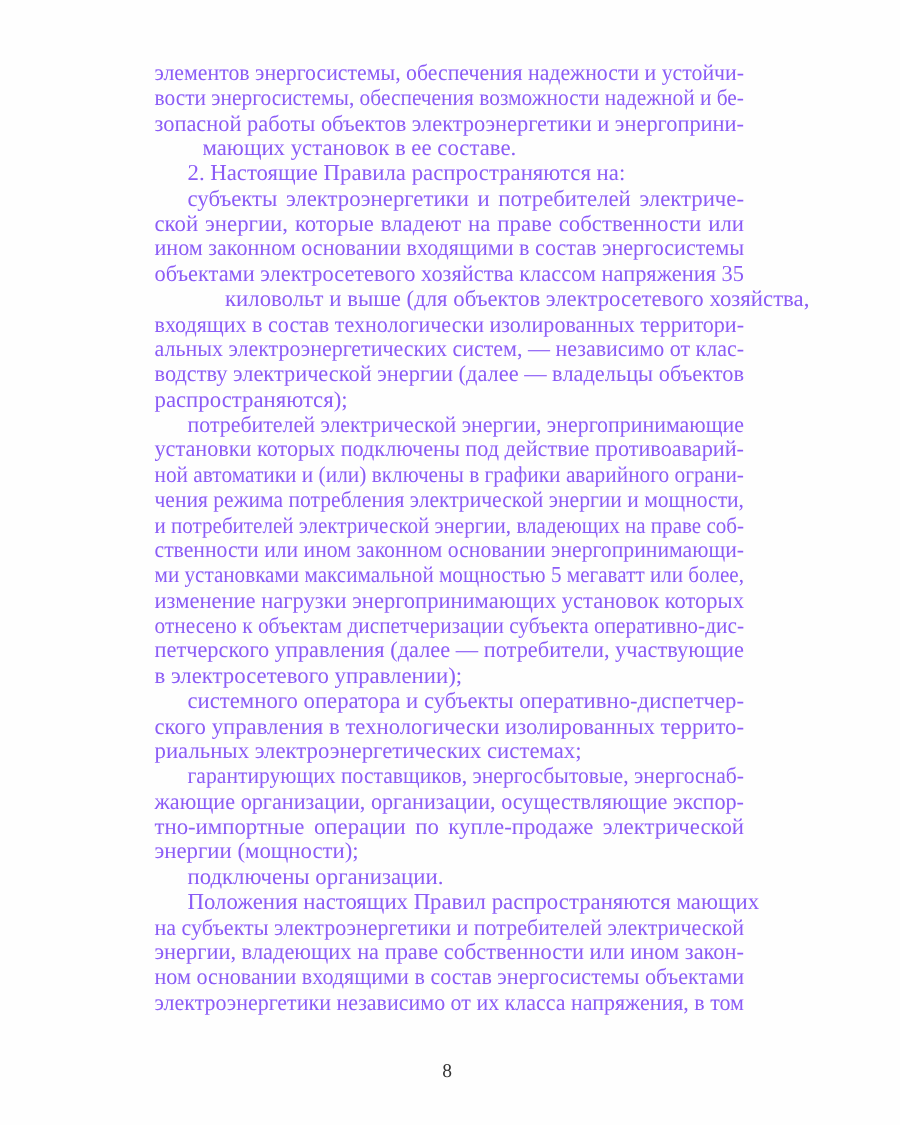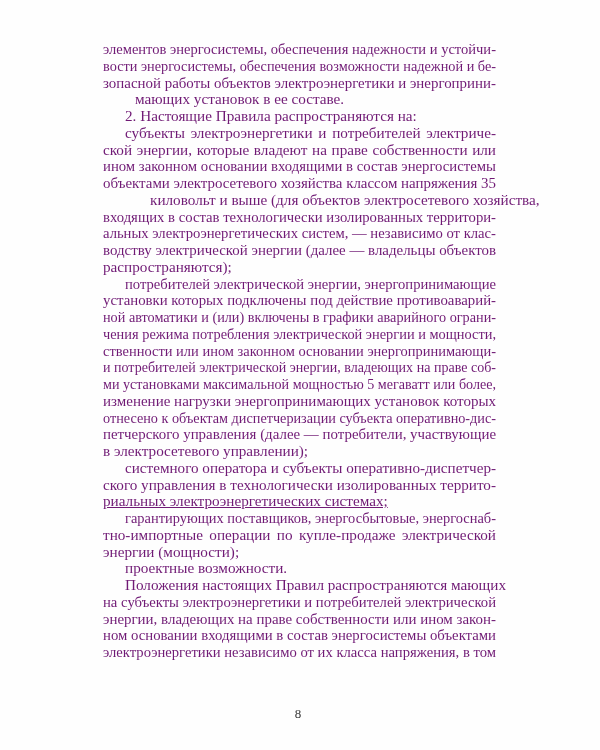--- a/index.html
+++ b/index.html
@@ -20,21 +20,21 @@
     height: 750px;
     background: #fefefe;
   }
   .text-block {
     position: absolute;
     left: 103px;
     top: 41px;
     width: 393px;
     font-family: "Liberation Serif", "DejaVu Serif", serif;
     font-size: 15.2px;
-    color: #701a75;
+    color: #8b5cf6;
   }
   .line {
     display: block;
     height: 16.75px;
     line-height: 16.75px;
     white-space: nowrap;
     text-align: justify;
     text-align-last: justify;
     overflow: visible;
   }
@@ -71,34 +71,35 @@
       <span class="line"><span style="white-space: nowrap; display: inline-block; transform: scaleX(0.982423); transform-origin: left center;">объектами электросетевого хозяйства классом напряжения 35</span></span>
       <span class="line"><span style="white-space: nowrap; word-spacing: 0px; margin-left: 47px;">киловольт и выше (для объектов электросетевого хозяйства,</span></span>
       <span class="line"><span style="white-space: nowrap; display: inline-block; transform: scaleX(0.967385); transform-origin: left center;">входящих в состав технологически изолированных территори-</span></span>
       <span class="line"><span style="white-space: nowrap; display: inline-block; transform: scaleX(0.964602); transform-origin: left center;">альных электроэнергетических систем, — независимо от клас-</span></span>
       <span class="line"><span style="white-space: nowrap; display: inline-block; transform: scaleX(0.981618); transform-origin: left center;">водству электрической энергии (далее — владельцы объектов</span></span>
       <span class="line last"><span style="white-space: nowrap;">распространяются);</span></span>
       <span class="line indent"><span style="white-space: nowrap; display: inline-block; transform: scaleX(0.961607); transform-origin: left center;">потребителей электрической энергии, энергопринимающие</span></span>
       <span class="line"><span style="white-space: nowrap; display: inline-block; transform: scaleX(0.974997); transform-origin: left center;">установки которых подключены под действие противоаварий-</span></span>
       <span class="line"><span style="white-space: nowrap; display: inline-block; transform: scaleX(0.936899); transform-origin: left center;">ной автоматики и (или) включены в графики аварийного ограни-</span></span>
       <span class="line"><span style="white-space: nowrap; display: inline-block; transform: scaleX(0.946525); transform-origin: left center;">чения режима потребления электрической энергии и мощности,</span></span>
+      <span class="line"><span style="white-space: nowrap; display: inline-block; transform: scaleX(0.924196); transform-origin: left center;">и потребителей электрической энергии, владеющих на праве соб-</span></span>
       <span class="line"><span style="white-space: nowrap; display: inline-block; transform: scaleX(0.952547); transform-origin: left center;">ственности или ином законном основании энергопринимающи-</span></span>
-      <span class="line"><span style="white-space: nowrap; display: inline-block; transform: scaleX(0.924196); transform-origin: left center;">и потребителей электрической энергии, владеющих на праве соб-</span></span>
       <span class="line"><span style="white-space: nowrap; display: inline-block; transform: scaleX(0.927844); transform-origin: left center;">ми установками максимальной мощностью 5 мегаватт или более,</span></span>
       <span class="line"><span style="white-space: nowrap; display: inline-block; transform: scaleX(0.988602); transform-origin: left center;">изменение нагрузки энергопринимающих установок которых</span></span>
       <span class="line"><span style="white-space: nowrap; display: inline-block; transform: scaleX(0.936516); transform-origin: left center;">отнесено к объектам диспетчеризации субъекта оперативно-дис-</span></span>
       <span class="line"><span style="white-space: nowrap; display: inline-block; transform: scaleX(0.981848); transform-origin: left center;">петчерского управления (далее — потребители, участвующие</span></span>
       <span class="line last"><span style="white-space: nowrap;">в электросетевого управлении);</span></span>
       <span class="line indent"><span style="white-space: nowrap; display: inline-block; transform: scaleX(0.997312); transform-origin: left center;">системного оператора и субъекты оперативно-диспетчер-</span></span>
       <span class="line"><span style="white-space: nowrap; display: inline-block; transform: scaleX(0.997897); transform-origin: left center;">ского управления в технологически изолированных террито-</span></span>
-      <span class="line last"><span style="white-space: nowrap; text-decoration: underline;">риальных электроэнергетических системах;</span></span>
+      <span class="line last"><span style="white-space: nowrap;">риальных электроэнергетических системах;</span></span>
       <span class="line indent"><span style="white-space: nowrap; display: inline-block; transform: scaleX(0.949532); transform-origin: left center;">гарантирующих поставщиков, энергосбытовые, энергоснаб-</span></span>
+      <span class="line"><span style="white-space: nowrap; display: inline-block; transform: scaleX(0.97428); transform-origin: left center;">жающие организации, организации, осуществляющие экспор-</span></span>
       <span class="line"><span style="white-space: nowrap; word-spacing: 0px;">тно-импортные операции по купле-продаже электрической</span></span>
       <span class="line last"><span style="white-space: nowrap;">энергии (мощности);</span></span>
-      <span class="line indent last"><span style="white-space: nowrap;">проектные возможности.</span></span>
+      <span class="line indent last"><span style="white-space: nowrap;">подключены организации.</span></span>
       <span class="line indent"><span style="white-space: nowrap; word-spacing: 0px;">Положения настоящих Правил распространяются мающих</span></span>
       <span class="line"><span style="white-space: nowrap; display: inline-block; transform: scaleX(0.967236); transform-origin: left center;">на субъекты электроэнергетики и потребителей электрической</span></span>
       <span class="line"><span style="white-space: nowrap; display: inline-block; transform: scaleX(0.983345); transform-origin: left center;">энергии, владеющих на праве собственности или ином закон-</span></span>
       <span class="line"><span style="white-space: nowrap; display: inline-block; transform: scaleX(0.970483); transform-origin: left center;">ном основании входящими в состав энергосистемы объектами</span></span>
       <span class="line"><span style="white-space: nowrap; display: inline-block; transform: scaleX(0.964306); transform-origin: left center;">электроэнергетики независимо от их класса напряжения, в том</span></span>
     </div>
   <div class="page-number">8</div>
 </div>
 
 </body></html>

